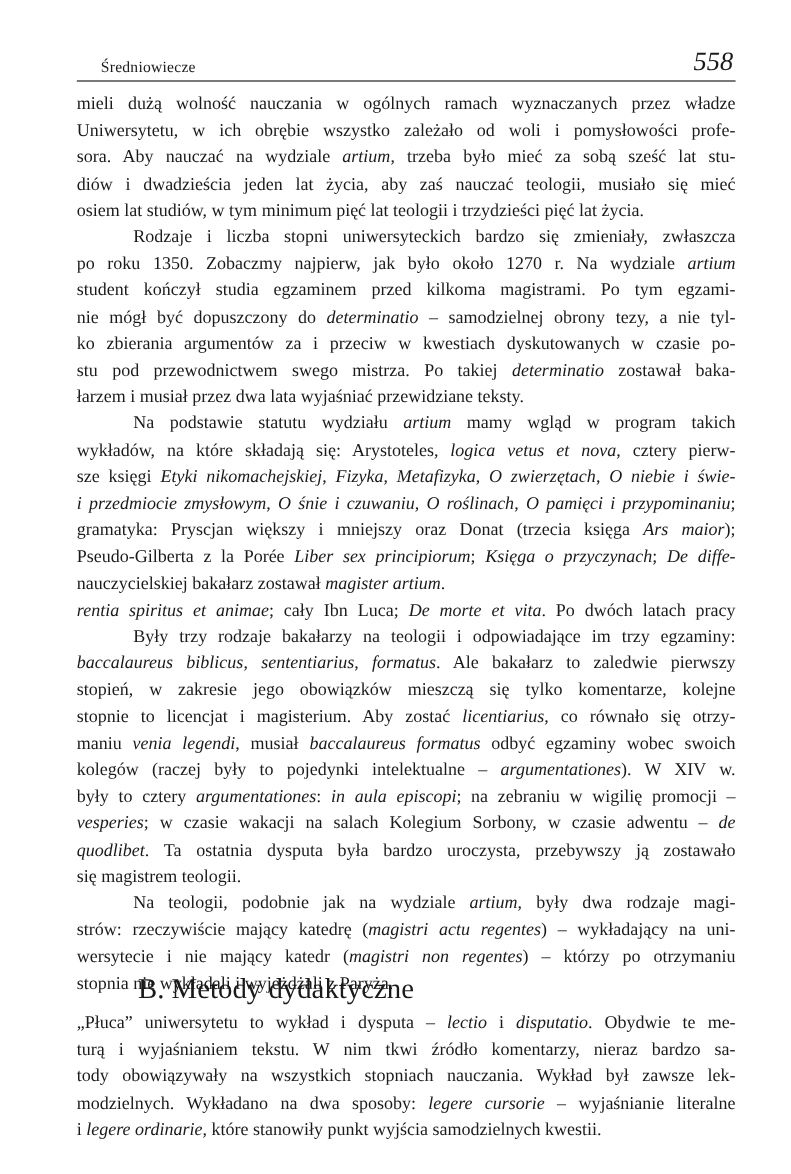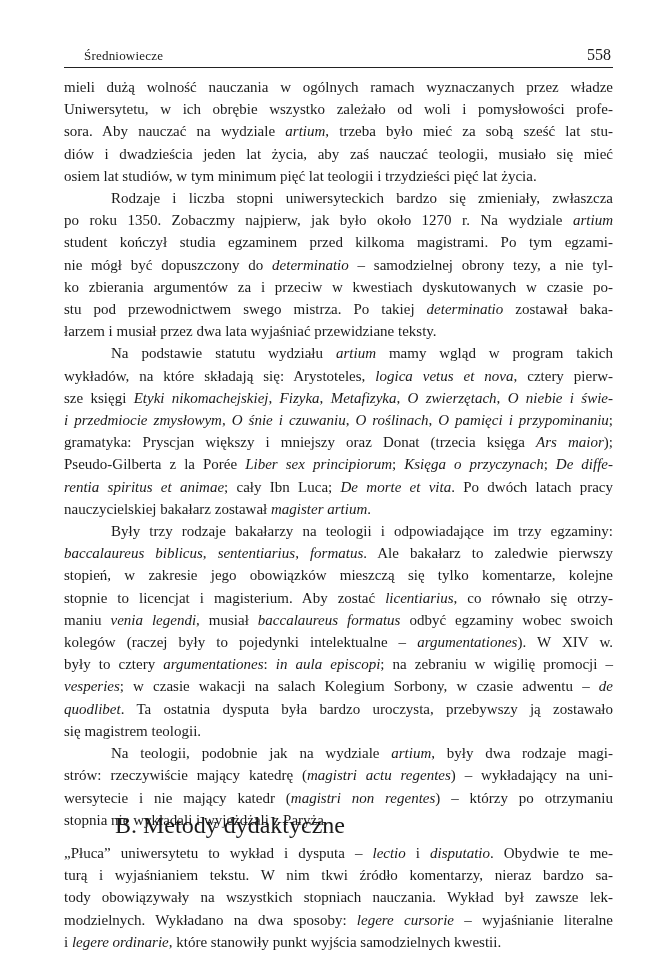--- a/index.html
+++ b/index.html
@@ -6,21 +6,21 @@
   body {
     width: 659px; height: 978px; background: #ffffff; position: relative; overflow: hidden;
     font-family: "Liberation Serif", "DejaVu Serif", serif; color: #1a1a1a;
   }
   .page { position: absolute; left: 64px; top: 40px; width: 549px; }
   .running-head {
     display: flex; justify-content: space-between; align-items: flex-end;
     height: 24px; padding: 0 2px 3px 20px; border-bottom: 1.3px solid #222;
   }
   .running-head .title { font-size: 13px; letter-spacing: 0.2px; }
-  .running-head .folio { font-size: 16px; }
+  .running-head .folio { font-size: 22px; font-style: italic; }
   .body-text { margin-top: 8px; }
   p {
     margin: 0; font-size: 15px; line-height: 22.2px; text-align: justify;
     hyphens: manual;
   }
   .line { display: block; text-align: justify; text-align-last: justify; white-space: nowrap; }
   .line.last { text-align-last: left; }
   .line.ind { padding-left: 47px; }
   i { font-style: italic; }
   h2 {
@@ -51,22 +51,22 @@
         <span class="line">nie mógł być dopuszczony do <i>determinatio</i> – samodzielnej obrony tezy, a nie tyl-</span>
         <span class="line">ko zbierania argumentów za i przeciw w kwestiach dyskutowanych w czasie po-</span>
         <span class="line">stu pod przewodnictwem swego mistrza. Po takiej <i>determinatio</i> zostawał baka-</span>
         <span class="line last">łarzem i musiał przez dwa lata wyjaśniać przewidziane teksty.</span>
         <span class="line ind">Na podstawie statutu wydziału <i>artium</i> mamy wgląd w program takich</span>
         <span class="line">wykładów, na które składają się: Arystoteles, <i>logica vetus et nova</i>, cztery pierw-</span>
         <span class="line">sze księgi <i>Etyki nikomachejskiej</i>, <i>Fizyka</i>, <i>Metafizyka</i>, <i>O zwierzętach</i>, <i>O niebie i świe-</i></span>
         <span class="line"><i>i przedmiocie zmysłowym</i>, <i>O śnie i czuwaniu</i>, <i>O roślinach</i>, <i>O pamięci i przypominaniu</i>;</span>
         <span class="line">gramatyka: Pryscjan większy i mniejszy oraz Donat (trzecia księga <i>Ars maior</i>);</span>
         <span class="line">Pseudo-Gilberta z la Porée <i>Liber sex principiorum</i>; <i>Księga o przyczynach</i>; <i>De diffe-</i></span>
+        <span class="line last">nauczycielskiej bakałarz zostawał <i>magister artium</i>.</span>
         <span class="line"><i>rentia spiritus et animae</i>; cały Ibn Luca; <i>De morte et vita</i>. Po dwóch latach pracy</span>
-        <span class="line last">nauczycielskiej bakałarz zostawał <i>magister artium</i>.</span>
         <span class="line ind">Były trzy rodzaje bakałarzy na teologii i odpowiadające im trzy egzaminy:</span>
         <span class="line"><i>baccalaureus biblicus</i>, <i>sententiarius</i>, <i>formatus</i>. Ale bakałarz to zaledwie pierwszy</span>
         <span class="line">stopień, w zakresie jego obowiązków mieszczą się tylko komentarze, kolejne</span>
         <span class="line">stopnie to licencjat i magisterium. Aby zostać <i>licentiarius</i>, co równało się otrzy-</span>
         <span class="line">maniu <i>venia legendi</i>, musiał <i>baccalaureus formatus</i> odbyć egzaminy wobec swoich</span>
         <span class="line">kolegów (raczej były to pojedynki intelektualne – <i>argumentationes</i>). W XIV w.</span>
         <span class="line">były to cztery <i>argumentationes</i>: <i>in aula episcopi</i>; na zebraniu w wigilię promocji –</span>
         <span class="line"><i>vesperies</i>; w czasie wakacji na salach Kolegium Sorbony, w czasie adwentu – <i>de</i></span>
         <span class="line"><i>quodlibet</i>. Ta ostatnia dysputa była bardzo uroczysta, przebywszy ją zostawało</span>
         <span class="line last">się magistrem teologii.</span>

